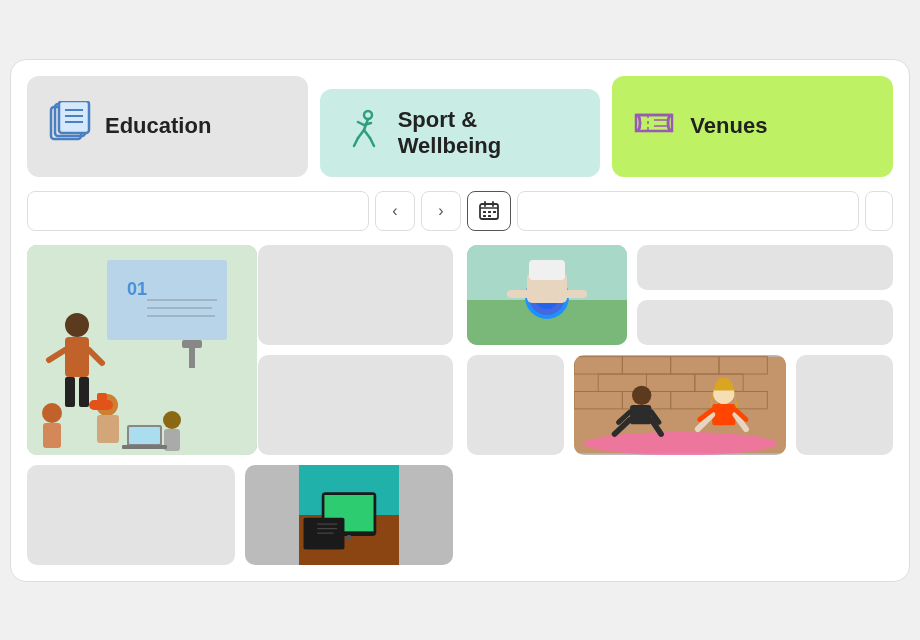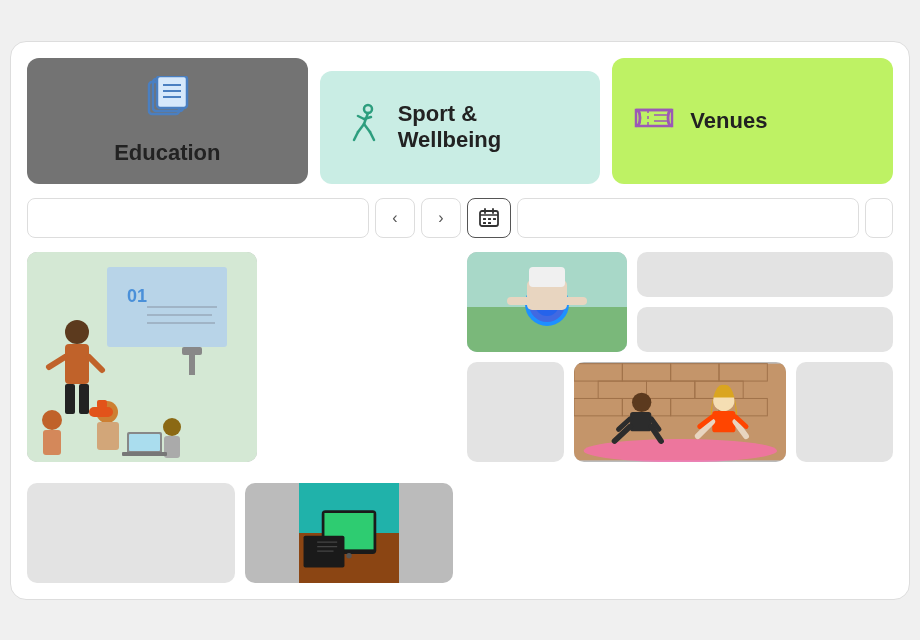--- a/index.html
+++ b/index.html
@@ -28,21 +28,21 @@
     }
     .category-tab {
       flex: 1;
       display: flex;
       align-items: center;
       gap: 14px;
       padding: 18px 20px;
       border-radius: 12px;
       cursor: pointer;
     }
-    .category-tab.education { background: #737373; flex-direction: column; }
+    .category-tab.education { background: #e5e5e5; }
     .category-tab.sport { background: #c9ede4; margin-top: 13px; }
     .category-tab.venues { background: #bef264; }
     .tab-icon {
       font-size: 36px;
       line-height: 1;
     }
     .tab-label {
       font-size: 22px;
       font-weight: 600;
       color: #222;
@@ -117,21 +117,20 @@
     
     .placeholder-cell {
       background: #e3e3e3;
       border-radius: 10px;
     }
 
     
     .left-grid .row1 {
       display: flex;
       gap: 1px;
-      flex-direction: column;
     }
     .left-grid .row1 .big-cell {
       width: 230px;
       height: 210px;
       background: #bbb;
       border-radius: 10px;
       overflow: hidden;
       flex-shrink: 0;
     }
     .left-grid .row1 .right-col {

